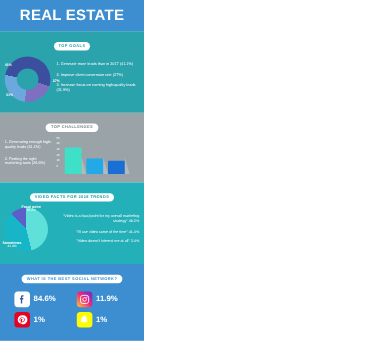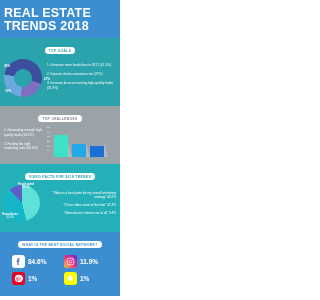--- a/index.html
+++ b/index.html
@@ -7,21 +7,21 @@
     width:120px;height:300px;overflow:hidden;
     font-family:"Liberation Sans",sans-serif;
     background:#ffffff;
   }
   .page{position:relative;width:120px;height:300px;overflow:hidden;}
 
   
   .header{
     background:#3d8ed0;
     padding:7px 4px 6px 4px;
-    text-align:left;
+    text-align:center;
   }
   .header h1{
     margin:0;color:#ffffff;
     font-weight:bold;
     font-size:12.5px;line-height:12.5px;
     letter-spacing:0.2px;
   }
   .header h1 span{display:block;}
 
   
@@ -156,21 +156,20 @@
   .ic-sc{background:#fffc00;}
 </style>
 </head>
 <body>
 
 <div class="page">
 
   <div class="header">
     <h1>
       <span>REAL ESTATE</span>
-      <span>TRENDS 2018</span>
     </h1>
   </div>
 
   <div class="sect sect-goals">
     <div class="pill pill-goals">
       <span>TOP GOALS</span>
     </div>
     <div class="row">
       <div class="donut-wrap">
         <div class="donut"></div>

